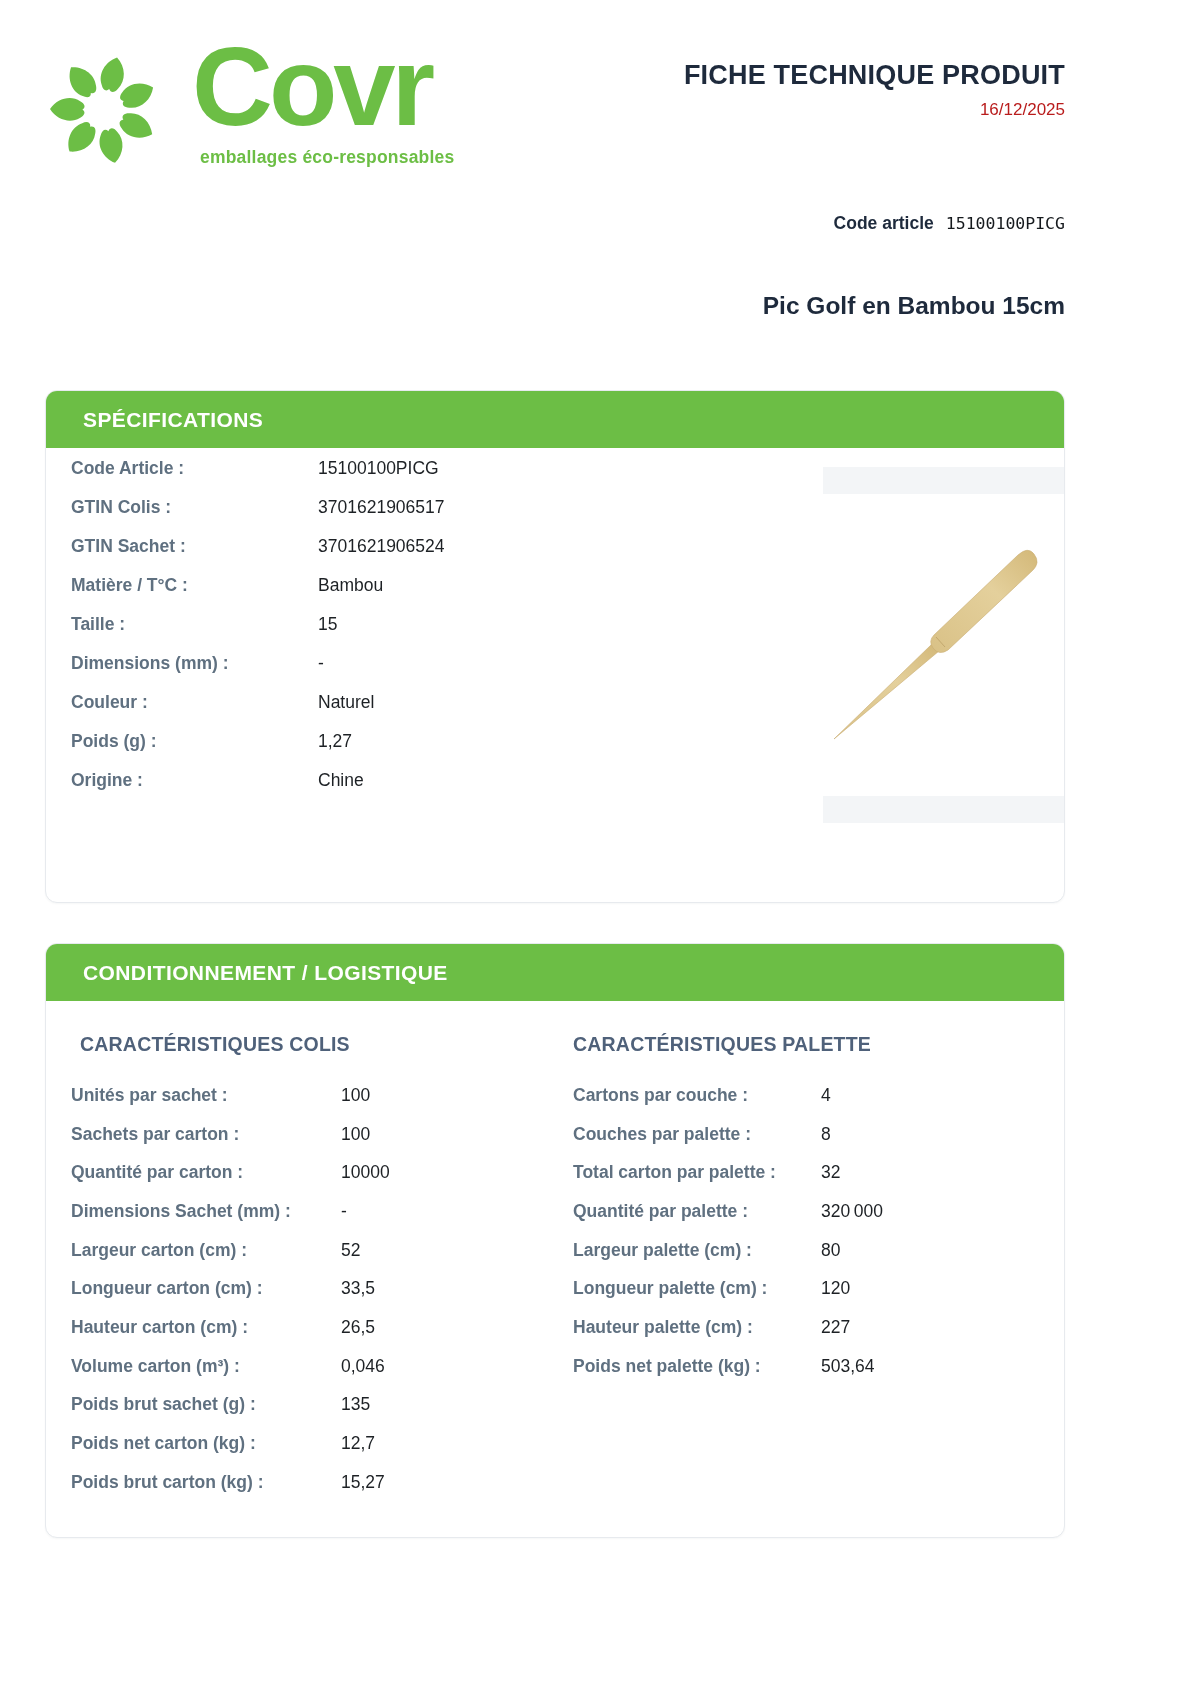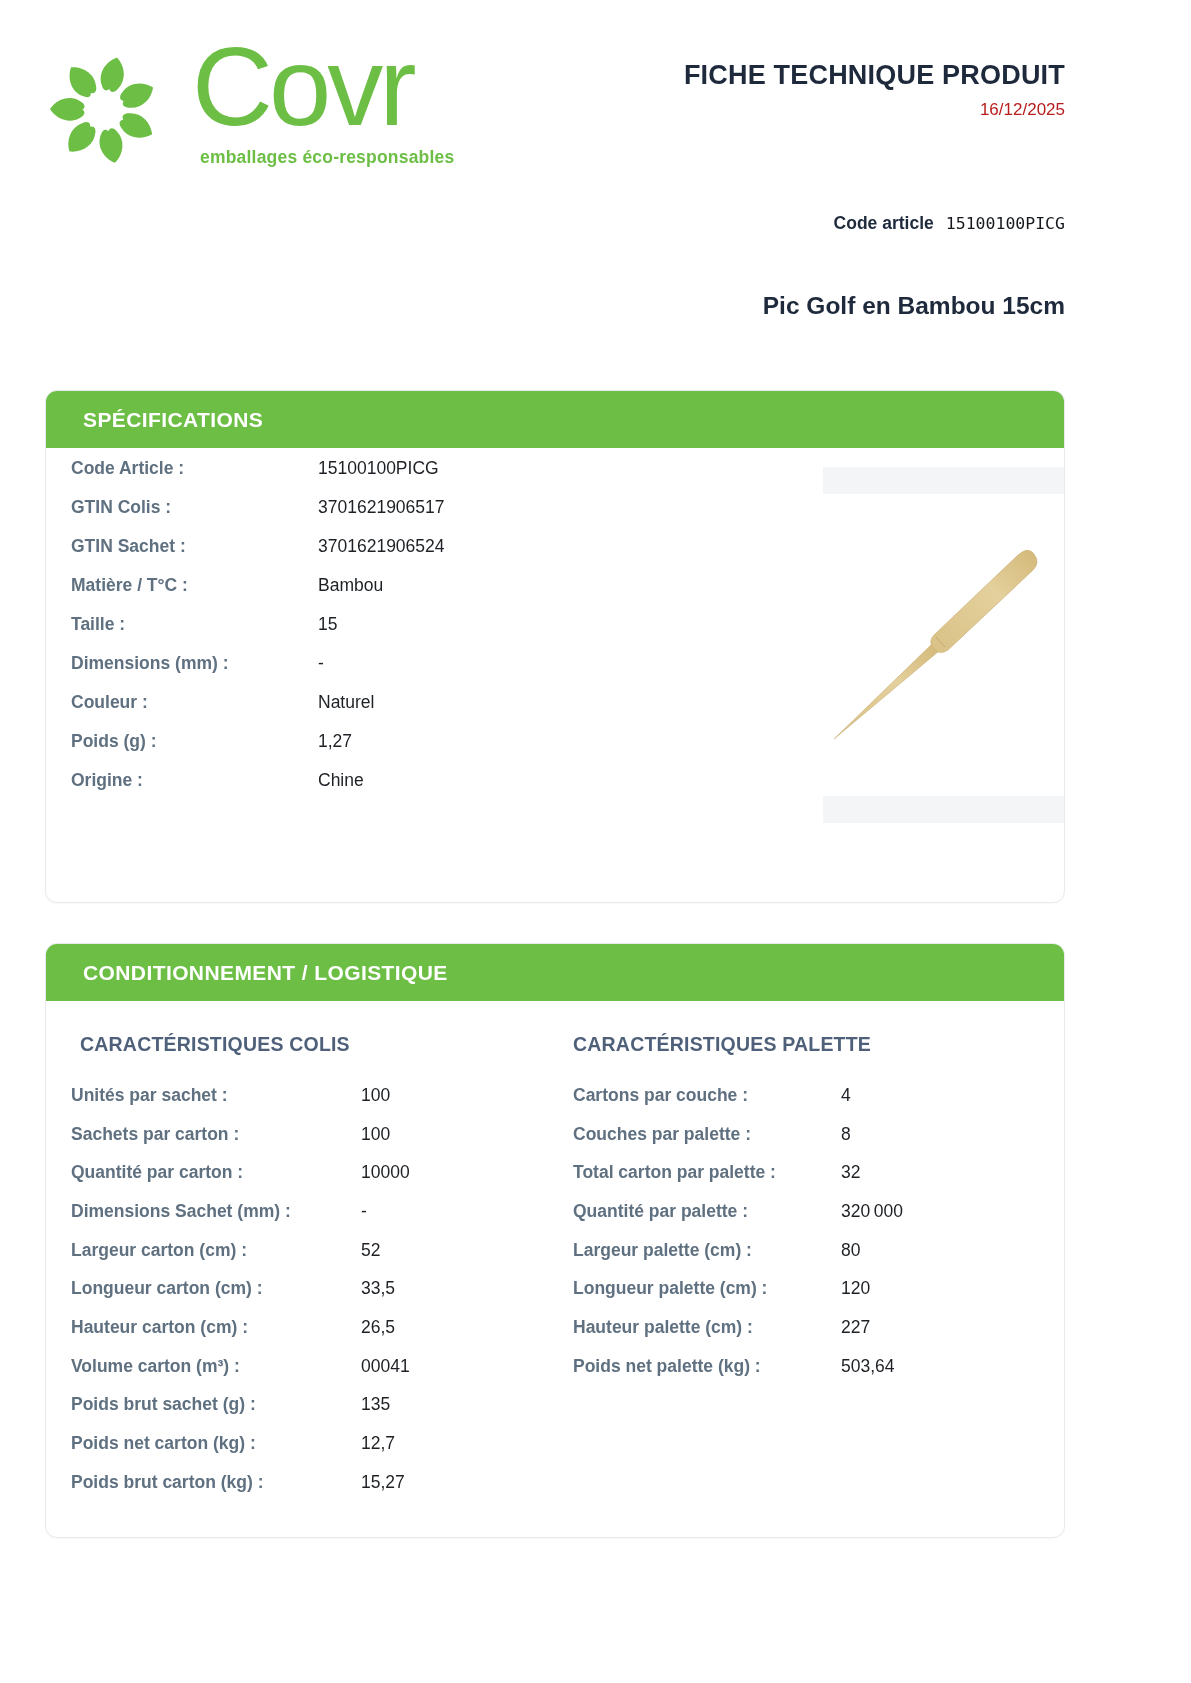--- a/index.html
+++ b/index.html
@@ -12,21 +12,21 @@
   }
   *{box-sizing:border-box;}
   html,body{margin:0;padding:0;background:#ffffff;}
   .page{
     position:relative;width:1191px;height:1683px;background:#fff;
     font-family:"Liberation Sans",sans-serif;overflow:hidden;
   }
   
   .logo-icon{position:absolute;left:44px;top:50px;width:120px;height:120px;}
   .brand{
-    position:absolute;left:192px;top:28px;font-size:112px;font-weight:400;
+    position:absolute;left:192px;top:28px;font-size:112px;font-weight:700;
     color:var(--green);letter-spacing:-4px;line-height:1.05;text-align:center;
   }
   .tagline{
     position:absolute;left:200px;top:147px;font-size:17.5px;font-weight:700;
     color:var(--green);letter-spacing:0.2px;
   }
   .doc-head{position:absolute;right:126px;top:60px;text-align:right;}
   .doc-title{font-size:27px;font-weight:700;color:var(--navy);letter-spacing:0.2px;margin-left:8px;}
   .doc-date{margin-top:9px;font-size:17px;color:#b91c1c;}
   .code-line{position:absolute;right:126px;top:213px;text-align:right;font-size:17.5px;}
@@ -48,21 +48,21 @@
     height:57px;background:var(--green);border-radius:11px 11px 0 0;
     display:flex;align-items:center;padding-left:37px;
     color:#fff;font-size:21px;font-weight:700;letter-spacing:0.4px;
   }
   .rows{position:absolute;left:25px;}
   .row{display:flex;align-items:center;height:39px;}
   .row .lbl{width:247px;flex:0 0 247px;font-weight:700;color:var(--label);font-size:17.5px;}
   .row .val{color:var(--value);font-size:17.5px;}
   .specs-rows{top:58px;width:660px;}
   .logi-rows{top:132px;}
-  .logi-rows .row{height:38.7px;gap:20px;}
+  .logi-rows .row{height:38.7px;}
   .colis-rows{left:25px;width:490px;}
   .colis-rows .row .lbl{width:270px;flex:0 0 270px;}
   .palette-rows{left:527px;width:470px;}
   .palette-rows .row .lbl{width:248px;flex:0 0 248px;}
   .subhead{
     position:absolute;top:89px;font-size:19.5px;font-weight:700;color:var(--subhead);
     letter-spacing:0.2px;
   }
   .subhead-colis{left:34px;}
   .subhead-palette{left:527px;}
@@ -209,21 +209,21 @@
       <div class="row">
           <span class="lbl">Longueur carton (cm) :</span>
           <span class="val">33,5</span>
         </div>
       <div class="row">
           <span class="lbl">Hauteur carton (cm) :</span>
           <span class="val">26,5</span>
         </div>
       <div class="row">
           <span class="lbl">Volume carton (m³) :</span>
-          <span class="val">00041</span>
+          <span class="val">0,046</span>
         </div>
       <div class="row">
           <span class="lbl">Poids brut sachet (g) :</span>
           <span class="val">135</span>
         </div>
       <div class="row">
           <span class="lbl">Poids net carton (kg) :</span>
           <span class="val">12,7</span>
         </div>
       <div class="row">

